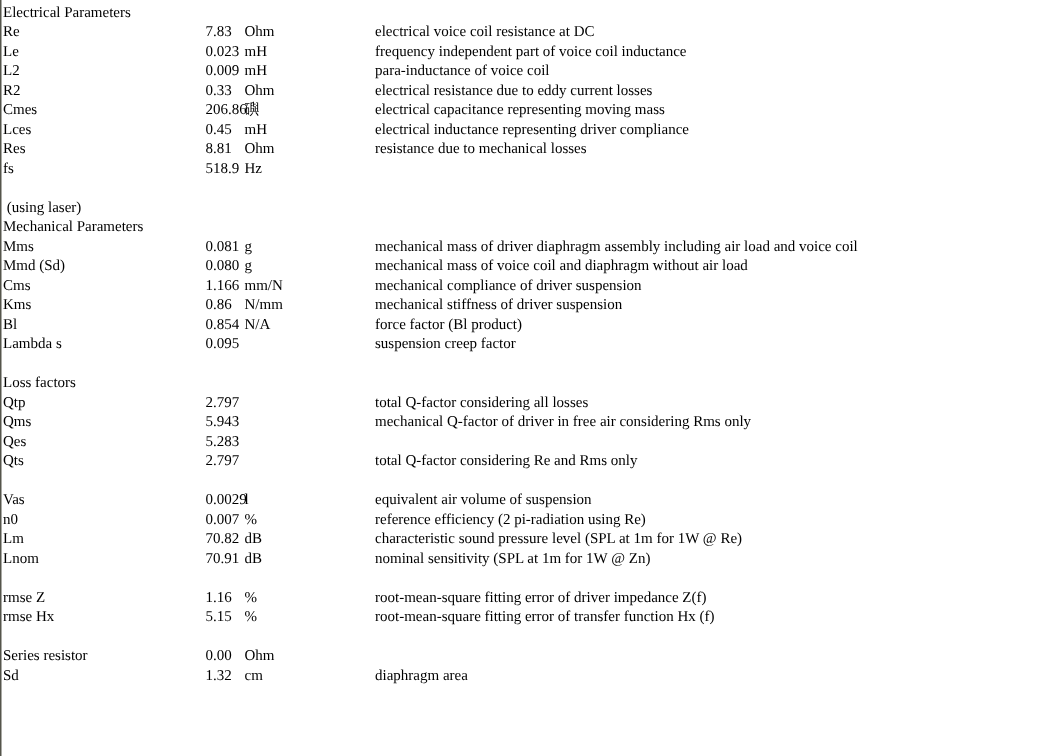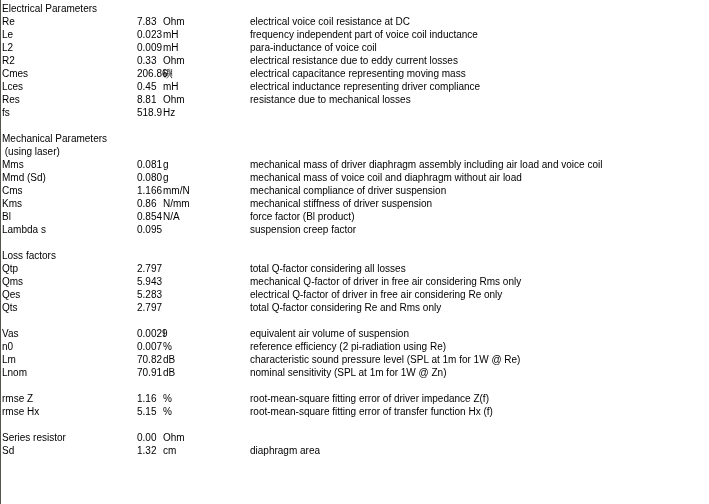--- a/index.html
+++ b/index.html
@@ -1,21 +1,21 @@
 <!DOCTYPE html>
 <html><head>
 <meta charset="utf-8">
 <style>
   html,body{margin:0;padding:0;background:#fff;}
   .page{
     position:relative;
     width:709px;height:504px;
     background:#ffffff;
     overflow:hidden;
-    font-family:Liberation Sans, sans-serif;
+    font-family:Liberation Serif, serif;
     font-size:10px;
     line-height:13px;
     color:#000000;
   }
   .left-edge{
     position:absolute;left:0;top:0;width:1px;height:504px;background:#55554b;
   }
   .report{
     position:absolute;left:0;top:2px;width:709px;
   }
@@ -35,33 +35,33 @@
       <div class="line"><span class="c-name">Electrical Parameters</span></div>
       <div class="line"><span class="c-name">Re</span><span class="c-val">7.83</span><span class="c-unit">Ohm</span><span class="c-desc">electrical voice coil resistance at DC</span></div>
       <div class="line"><span class="c-name">Le</span><span class="c-val">0.023</span><span class="c-unit">mH</span><span class="c-desc">frequency independent part of voice coil inductance</span></div>
       <div class="line"><span class="c-name">L2</span><span class="c-val">0.009</span><span class="c-unit">mH</span><span class="c-desc">para-inductance of voice coil</span></div>
       <div class="line"><span class="c-name">R2</span><span class="c-val">0.33</span><span class="c-unit">Ohm</span><span class="c-desc">electrical resistance due to eddy current losses</span></div>
       <div class="line"><span class="c-name">Cmes</span><span class="c-val">206.86</span><span class="c-unit">礖</span><span class="c-desc">electrical capacitance representing moving mass</span></div>
       <div class="line"><span class="c-name">Lces</span><span class="c-val">0.45</span><span class="c-unit">mH</span><span class="c-desc">electrical inductance representing driver compliance</span></div>
       <div class="line"><span class="c-name">Res</span><span class="c-val">8.81</span><span class="c-unit">Ohm</span><span class="c-desc">resistance due to mechanical losses</span></div>
       <div class="line"><span class="c-name">fs</span><span class="c-val">518.9</span><span class="c-unit">Hz</span></div>
       <div class="spacer"></div>
+      <div class="line"><span class="c-name"> (using laser)</span></div>
       <div class="line"><span class="c-name">Mechanical Parameters</span></div>
-      <div class="line"><span class="c-name"> (using laser)</span></div>
       <div class="line"><span class="c-name">Mms</span><span class="c-val">0.081</span><span class="c-unit">g</span><span class="c-desc">mechanical mass of driver diaphragm assembly including air load and voice coil</span></div>
       <div class="line"><span class="c-name">Mmd (Sd)</span><span class="c-val">0.080</span><span class="c-unit">g</span><span class="c-desc">mechanical mass of voice coil and diaphragm without air load</span></div>
       <div class="line"><span class="c-name">Cms</span><span class="c-val">1.166</span><span class="c-unit">mm/N</span><span class="c-desc">mechanical compliance of driver suspension</span></div>
       <div class="line"><span class="c-name">Kms</span><span class="c-val">0.86</span><span class="c-unit">N/mm</span><span class="c-desc">mechanical stiffness of driver suspension</span></div>
       <div class="line"><span class="c-name">Bl</span><span class="c-val">0.854</span><span class="c-unit">N/A</span><span class="c-desc">force factor (Bl product)</span></div>
       <div class="line"><span class="c-name">Lambda s</span><span class="c-val">0.095</span><span class="c-desc">suspension creep factor</span></div>
       <div class="spacer"></div>
       <div class="line"><span class="c-name">Loss factors</span></div>
       <div class="line"><span class="c-name">Qtp</span><span class="c-val">2.797</span><span class="c-desc">total Q-factor considering all losses</span></div>
       <div class="line"><span class="c-name">Qms</span><span class="c-val">5.943</span><span class="c-desc">mechanical Q-factor of driver in free air considering Rms only</span></div>
-      <div class="line"><span class="c-name">Qes</span><span class="c-val">5.283</span><span class="c-desc">electrical Q-factor of driver in free air considering Re only</span></div>
+      <div class="line"><span class="c-name">Qes</span><span class="c-val">5.283</span></div>
       <div class="line"><span class="c-name">Qts</span><span class="c-val">2.797</span><span class="c-desc">total Q-factor considering Re and Rms only</span></div>
       <div class="spacer"></div>
       <div class="line"><span class="c-name">Vas</span><span class="c-val">0.0029</span><span class="c-unit">l</span><span class="c-desc">equivalent air volume of suspension</span></div>
       <div class="line"><span class="c-name">n0</span><span class="c-val">0.007</span><span class="c-unit">%</span><span class="c-desc">reference efficiency (2 pi-radiation using Re)</span></div>
       <div class="line"><span class="c-name">Lm</span><span class="c-val">70.82</span><span class="c-unit">dB</span><span class="c-desc">characteristic sound pressure level (SPL at 1m for 1W @ Re)</span></div>
       <div class="line"><span class="c-name">Lnom</span><span class="c-val">70.91</span><span class="c-unit">dB</span><span class="c-desc">nominal sensitivity (SPL at 1m for 1W @ Zn)</span></div>
       <div class="spacer"></div>
       <div class="line"><span class="c-name">rmse Z</span><span class="c-val">1.16</span><span class="c-unit">%</span><span class="c-desc">root-mean-square fitting error of driver impedance Z(f)</span></div>
       <div class="line"><span class="c-name">rmse Hx</span><span class="c-val">5.15</span><span class="c-unit">%</span><span class="c-desc">root-mean-square fitting error of transfer function Hx (f)</span></div>
       <div class="spacer"></div>

